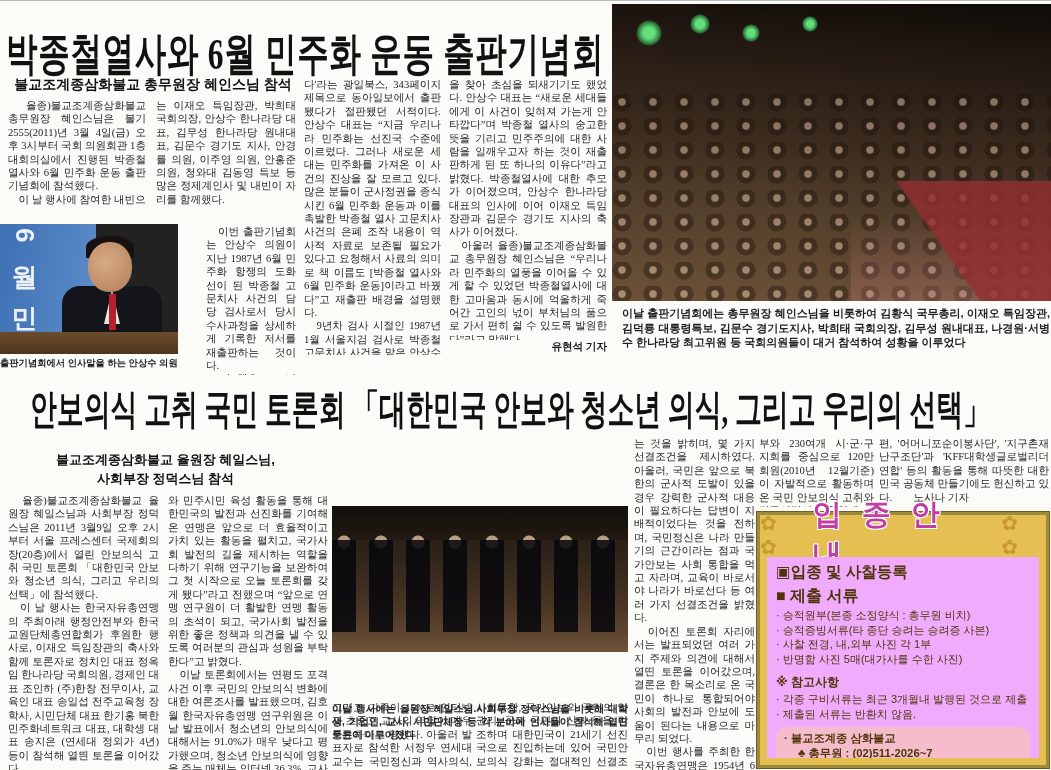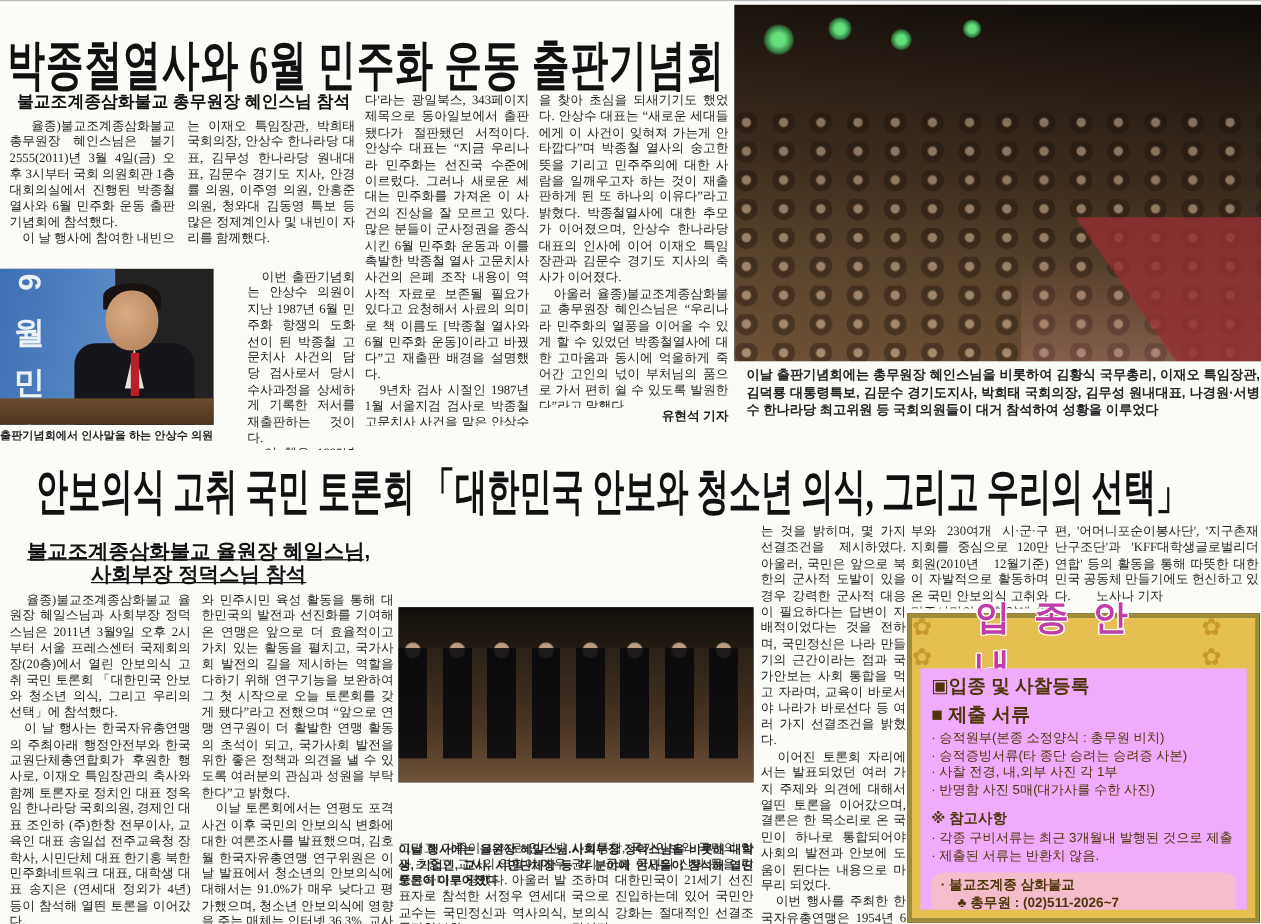--- a/index.html
+++ b/index.html
@@ -8,21 +8,21 @@
   .toprule{position:absolute;left:0;top:0;width:1051px;height:1px;background:#b9b9b9;}
 
   
   .h1{position:absolute;left:6px;top:24px;font-size:45px;font-weight:bold;white-space:nowrap;
       letter-spacing:1px;transform:scaleX(.70);transform-origin:0 0;color:#111;}
   .h2{position:absolute;left:30px;top:382px;font-size:41px;font-weight:bold;white-space:nowrap;
       letter-spacing:0px;transform:scaleX(.655);transform-origin:0 0;color:#111;}
   .subhead{position:absolute;font-family:"Liberation Sans","DejaVu Sans",sans-serif;
       font-weight:bold;text-align:center;white-space:pre-line;color:#111;}
   .sh1{left:8px;top:76px;width:290px;font-size:14px;}
-  .sh2{left:8px;top:450px;width:315px;font-size:17px;line-height:19px;text-decoration:underline;}
+  .sh2{left:8px;top:450px;width:315px;font-size:13px;line-height:19px;}
 
   
   .col{position:absolute;font-size:10.6px;line-height:13.4px;text-align:justify;
        white-space:pre-line;overflow:hidden;color:#222;}
   .c-a1-1{left:8px;  top:99px; width:138px;height:123px;}
   .c-a1-2a{left:156px;top:99px; width:140px;height:123px;}
   .c-a1-2b{left:206px;top:225px;width:90px; height:150px;}
   .c-a1-3{left:304px;top:78px; width:137px;height:277px;}
   .c-a1-4{left:449px;top:78px; width:158px;height:262px;}
   .reporter{position:absolute;font-size:10.6px;font-weight:bold;text-align:right;}

